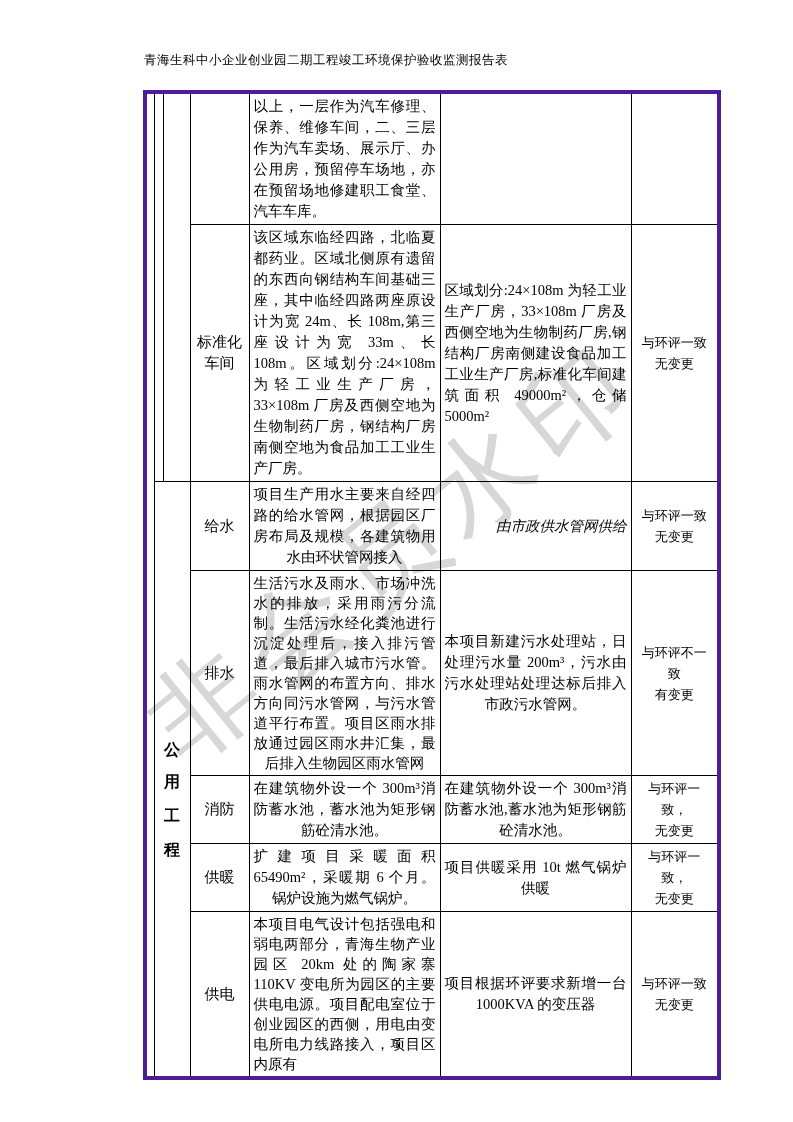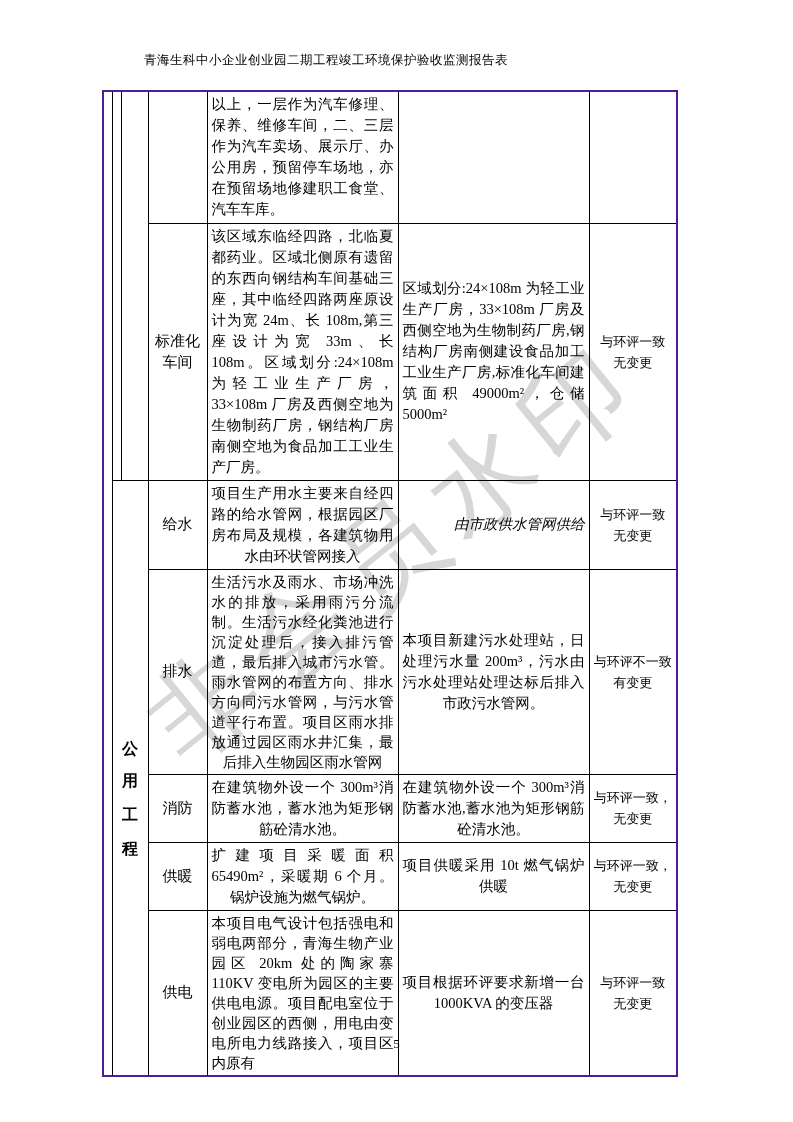--- a/index.html
+++ b/index.html
@@ -21,21 +21,21 @@
     color:#d7d7d7;z-index:0;pointer-events:none;
     font-family:"Liberation Sans","DejaVu Sans",sans-serif;
   }
   
   table.report{
     position:absolute;left:102px;top:90px;width:576px;
     border-collapse:collapse;table-layout:fixed;z-index:1;
     background:transparent;
   }
   table.report,."report" {}
-  table.report{border:2px solid #4c1d95;}
+  table.report{border:4px solid #4c1d95;margin-left:41px;}
   td{
     border:1px solid #000;vertical-align:middle;
     font-size:14.5px;line-height:21px;padding:2px 4px;
     background:transparent;color:#000;
   }
   tr.r1{height:132px}
   tr.r2{height:231px}
   tr.r3{height:89px}
   tr.r4{height:205px}
   tr.r5{height:68px}

